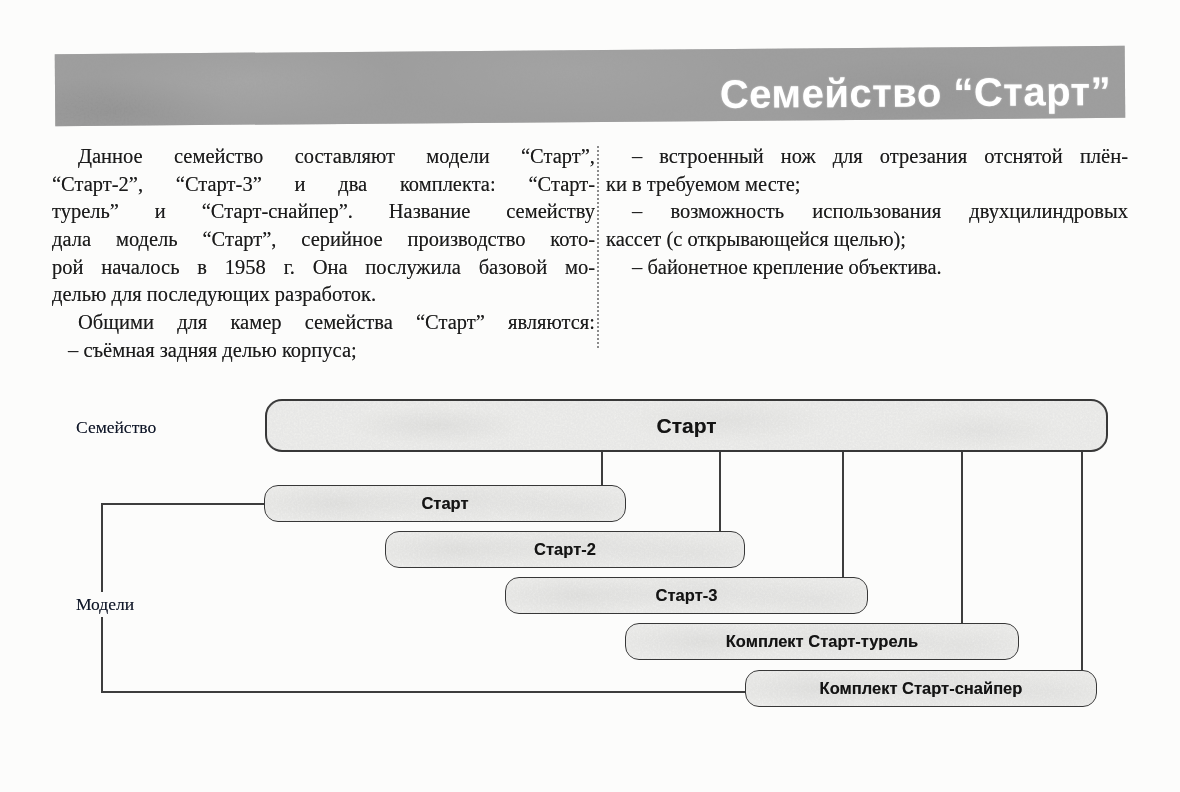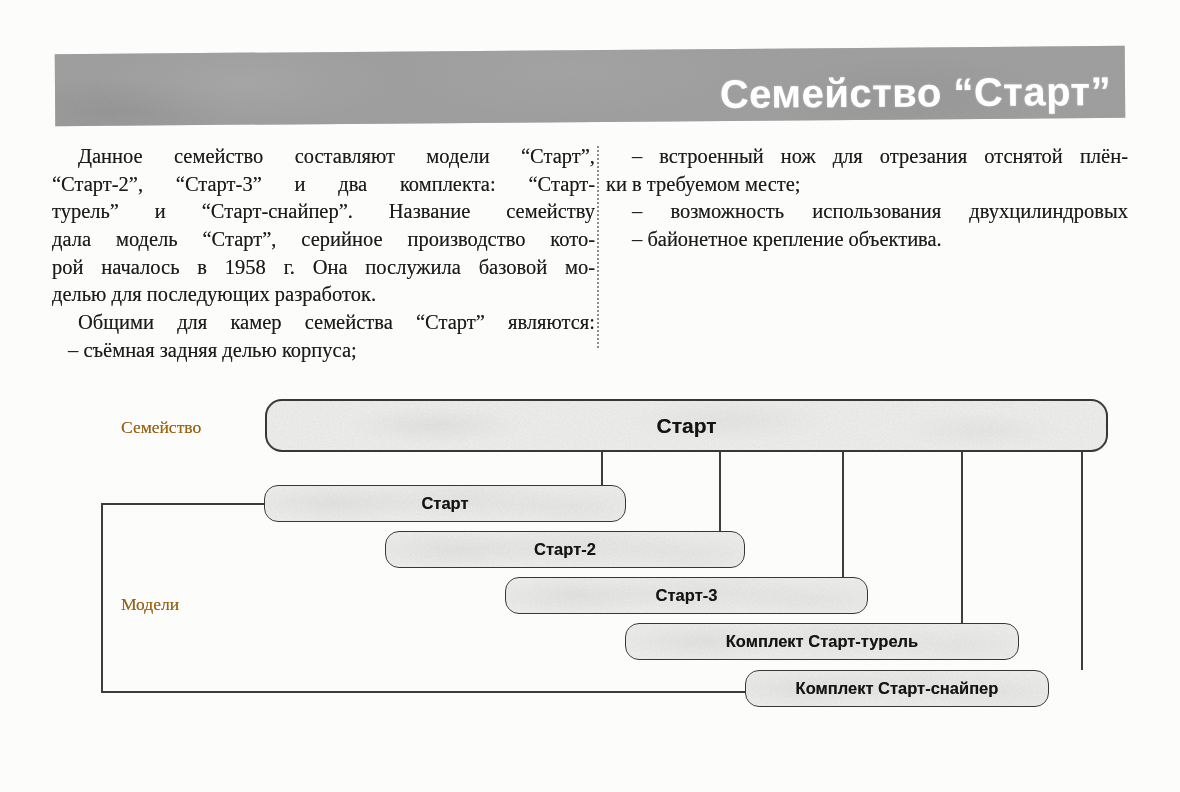--- a/index.html
+++ b/index.html
@@ -31,22 +31,22 @@
   .col-right{left:606px;width:522px;}
   .line{text-align:justify;text-align-last:justify;white-space:normal;overflow:hidden;height:27.7px;}
   .line.end{text-align:center;text-align-last:left;}
   .ind{text-indent:26px;}
   .ind-s{text-indent:16px;}
   .col-divider{position:absolute;left:597px;top:146px;height:202px;width:0;
        border-left:2px dotted #8b8b8b;}
 
   
   .diagram{position:absolute;left:0;top:0;width:1180px;height:792px;pointer-events:none;}
-  .row-label{position:absolute;font-size:17.5px;color:#a16207;z-index:3;
-       text-shadow:0 0 .4px rgba(40,40,40,.5);margin-left:45px;}
+  .row-label{position:absolute;font-size:17.5px;color:#0f172a;z-index:3;
+       text-shadow:0 0 .4px rgba(40,40,40,.5);}
   .row-label.family{left:76px;top:417px;}
   .row-label.models{left:76px;top:592px;background:#fcfcfb;padding:2px 7px 2px 0;}
 
   .vline,.hline{position:absolute;background:#3d3d3d;z-index:1;}
   .vline{width:1.6px;}
   .hline{height:1.6px;}
 
   .dbox{position:absolute;box-sizing:border-box;background:#f4f4f2;
     background-image:
       radial-gradient(120px 26px at 20% 50%, rgba(120,120,120,.10), rgba(120,120,120,0) 75%),
@@ -58,21 +58,21 @@
   .dbox-label{position:relative;z-index:2;font-family:"Liberation Sans", sans-serif;
     font-weight:bold;color:#141414;text-shadow:0 0 .4px rgba(20,20,20,.5);}
   .family-box{left:265px;top:399px;width:843px;height:53px;border-radius:17px;}
   .family-box .dbox-label{font-size:21px;}
   .model-box{height:37px;border-width:1.8px;}
   .model-box .dbox-label{font-size:16.5px;}
   .mb-0{left:264px;top:485px;width:362px;}
   .mb-1{left:385px;top:531px;width:360px;}
   .mb-2{left:505px;top:577px;width:363px;}
   .mb-3{left:625px;top:623px;width:394px;}
-  .mb-4{left:745px;top:670px;width:304px;}
+  .mb-4{left:745px;top:670px;width:352px;}
 
   .drop-0{left:601px;top:452px;height:33px;}
   .drop-1{left:719px;top:452px;height:79px;}
   .drop-2{left:842px;top:452px;height:125px;}
   .drop-3{left:961px;top:452px;height:171px;}
   .drop-4{left:1081px;top:452px;height:218px;}
   .bracket-top{left:101px;top:503px;width:163px;}
   .bracket-vert{left:101px;top:503px;height:190px;}
   .bracket-bottom{left:101px;top:691px;width:645px;}
 </style>
@@ -107,20 +107,21 @@
     <div class="line ind">Общими для камер семейства “Старт” являются:</div>
     <div class="line end ind-s">– съёмная задняя делью корпуса;</div>
   </div>
 
   <div class="col-divider"></div>
 
   <div class="col col-right">
     <div class="line ind">– встроенный нож для отрезания отснятой плён-</div>
     <div class="line end">ки в требуемом месте;</div>
     <div class="line ind">– возможность использования двухцилиндровых</div>
+    <div class="line end">кассет (с открывающейся щелью);</div>
     <div class="line end ind">– байонетное крепление объектива.</div>
   </div>
 
   <div class="diagram">
 
     <div class="vline drop-0"></div>
     <div class="vline drop-1"></div>
     <div class="vline drop-2"></div>
     <div class="vline drop-3"></div>
     <div class="vline drop-4"></div>

